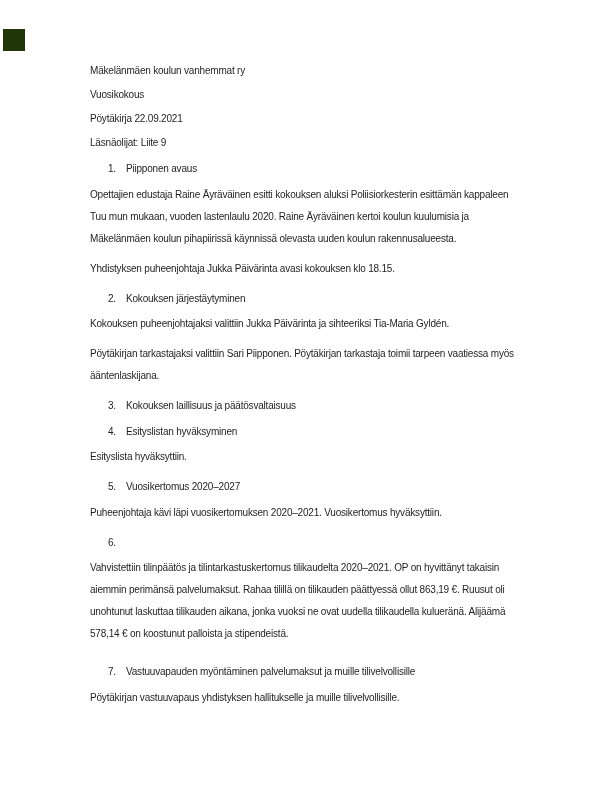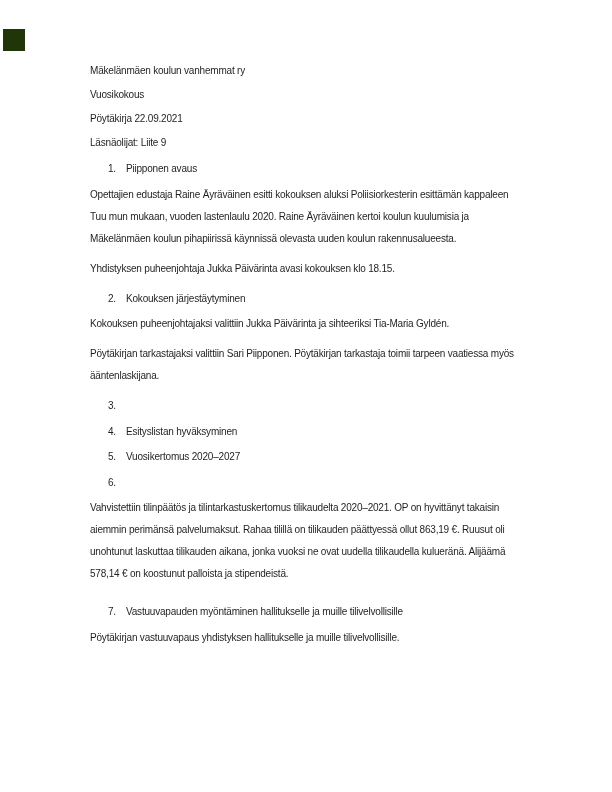--- a/index.html
+++ b/index.html
@@ -72,40 +72,43 @@
     <div class="heading">
       <span class="num">2.</span>
       <span class="htitle">Kokouksen järjestäytyminen</span>
     </div>
     <div class="para">Kokouksen puheenjohtajaksi valittiin Jukka Päivärinta ja sihteeriksi Tia-Maria Gyldén.</div>
     <div class="para">Pöytäkirjan tarkastajaksi valittiin Sari Piipponen. Pöytäkirjan tarkastaja toimii tarpeen vaatiessa myös
 ääntenlaskijana.</div>
 
     <div class="heading">
       <span class="num">3.</span>
+      <span class="htitle">Kokouksen laillisuus ja päätösvaltaisuus</span>
     </div>
 
     <div class="heading">
       <span class="num">4.</span>
       <span class="htitle">Esityslistan hyväksyminen</span>
     </div>
+    <div class="para">Esityslista hyväksyttiin.</div>
 
     <div class="heading">
       <span class="num">5.</span>
       <span class="htitle">Vuosikertomus 2020–2027</span>
     </div>
+    <div class="para">Puheenjohtaja kävi läpi vuosikertomuksen 2020–2021. Vuosikertomus hyväksyttiin.</div>
 
     <div class="heading">
       <span class="num">6.</span>
     </div>
     <div class="para">Vahvistettiin tilinpäätös ja tilintarkastuskertomus tilikaudelta 2020–2021. OP on hyvittänyt takaisin
 aiemmin perimänsä palvelumaksut. Rahaa tilillä on tilikauden päättyessä ollut 863,19 €. Ruusut oli
 unohtunut laskuttaa tilikauden aikana, jonka vuoksi ne ovat uudella tilikaudella kulueränä. Alijäämä
 578,14 € on koostunut palloista ja stipendeistä.</div>
 
     <div class="heading extra">
       <span class="num">7.</span>
-      <span class="htitle">Vastuuvapauden myöntäminen hallitukselle ja muille tilivelvollisille</span>
+      <span class="htitle">Vastuuvapauden myöntäminen palvelumaksut ja muille tilivelvollisille</span>
     </div>
     <div class="para">Pöytäkirjan vastuuvapaus yhdistyksen hallitukselle ja muille tilivelvollisille.</div>
 
   </div>
 </div>
 
 </body></html>

